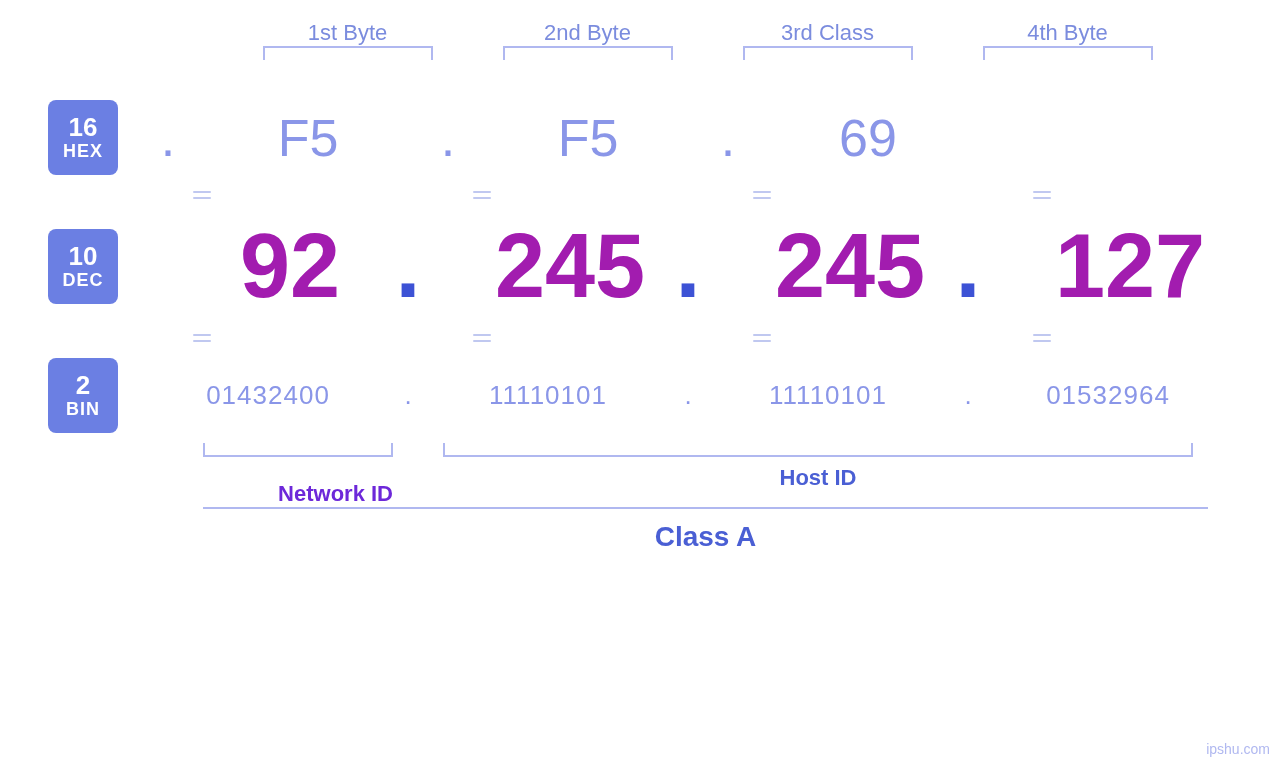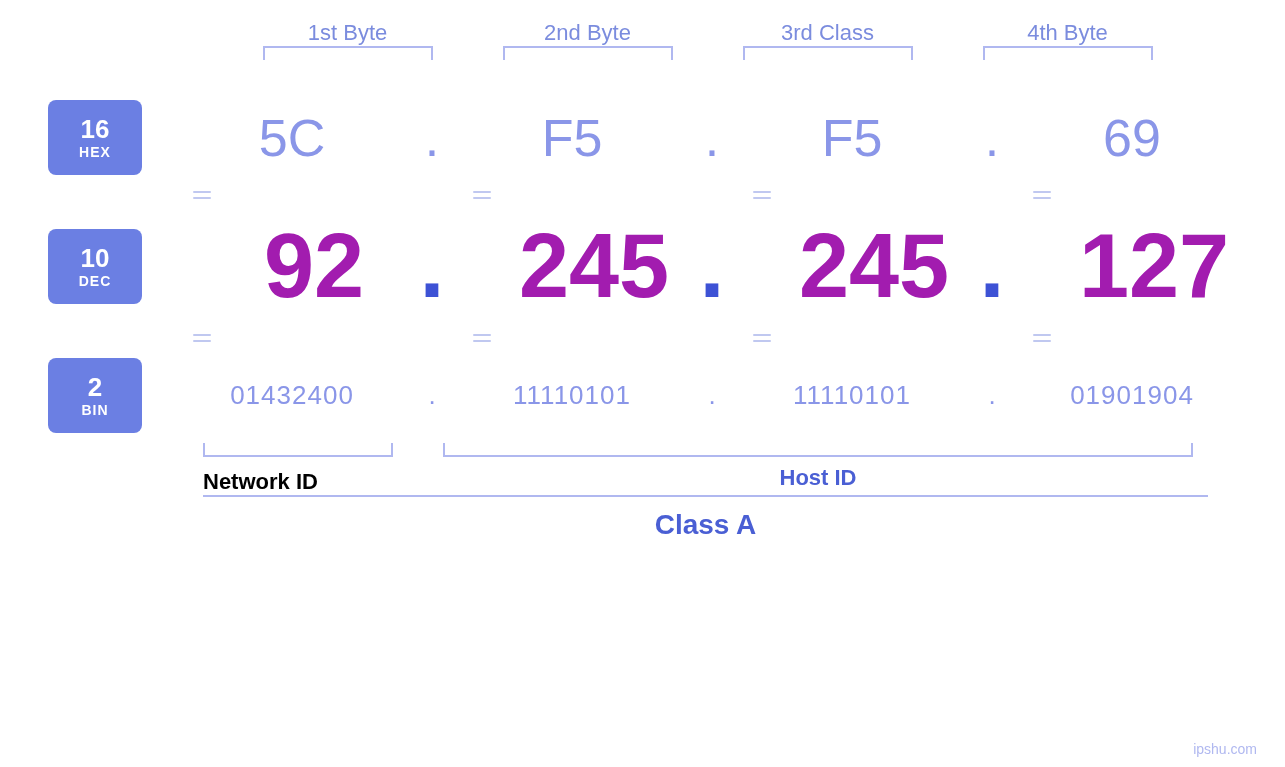--- a/index.html
+++ b/index.html
@@ -69,21 +69,21 @@
     
     .number-row {
       display: flex;
       align-items: center;
       width: 100%;
       position: relative;
     }
 
     
     .base-badge {
-      width: 94px;
+      width: 70px;
       height: 75px;
       background: #6b7fe3;
       border-radius: 8px;
       display: flex;
       flex-direction: column;
       align-items: center;
       justify-content: center;
       margin-left: 48px;
       margin-right: 30px;
       flex-shrink: 0;
@@ -91,21 +91,21 @@
 
     .base-number {
       color: #ffffff;
       font-size: 26px;
       font-weight: 700;
       line-height: 1.1;
     }
 
     .base-label {
       color: #ffffff;
-      font-size: 14px;
+      font-size: 18px;
       font-weight: 600;
       letter-spacing: 1px;
     }
 
     
     .values-container {
       display: flex;
       align-items: center;
       flex: 1;
     }
@@ -192,21 +192,21 @@
     .bottom-section {
       width: 100%;
       position: relative;
       margin-top: 4px;
     }
 
     
     .watermark {
       position: absolute;
       bottom: 10px;
-      right: 28px;
+      right: 15px;
       color: #b0b8f0;
       font-size: 14px;
     }
 
     
     .eq-symbol {
       color: #c0c8f0;
       font-size: 24px;
       display: flex;
       flex-direction: column;
@@ -247,23 +247,20 @@
       <div class="bracket-top"></div>
     </div>
   </div>
 
   <div class="number-row" style="margin-bottom:0px;">
     <div class="base-badge">
       <span class="base-number">16</span>
       <span class="base-label">HEX</span>
     </div>
     <div class="values-container">
-      <div class="byte-value">
-        <span class="hex-value">5C</span>
-      </div>
       <span class="hex-dot">.</span>
       <div class="byte-value">
         <span class="hex-value">F5</span>
       </div>
       <span class="hex-dot">.</span>
       <div class="byte-value">
         <span class="hex-value">F5</span>
       </div>
       <span class="hex-dot">.</span>
       <div class="byte-value">
@@ -368,31 +365,31 @@
       <span class="bin-dot">.</span>
       <div class="byte-value">
         <span class="bin-value">11110101</span>
       </div>
       <span class="bin-dot">.</span>
       <div class="byte-value">
         <span class="bin-value">11110101</span>
       </div>
       <span class="bin-dot">.</span>
       <div class="byte-value">
-        <span class="bin-value">01901904</span>
+        <span class="bin-value">01532964</span>
       </div>
     </div>
   </div>
 
   <div class="bottom-section">
     <div style="display:flex; align-items:flex-start; margin-left: 203px; margin-top: 6px;">
 
       <div style="display:flex; flex-direction:column; align-items:center;">
         <div style="width:190px; height:14px; border-bottom:2px solid #b0b8f0; border-left:2px solid #b0b8f0; border-right:2px solid #b0b8f0;"></div>
-        <div style="width:190px; text-align:left; color:#000000; font-size:22px; font-weight:600; margin-top:12px;">Network ID</div>
+        <div style="width:190px; text-align:right; color:#6d28d9; font-size:22px; font-weight:600; margin-top:24px;">Network ID</div>
       </div>
 
       <div style="margin-left: 50px; display:flex; flex-direction:column; align-items:center;">
         <div style="width:750px; height:14px; border-bottom:2px solid #b0b8f0; border-left:2px solid #b0b8f0; border-right:2px solid #b0b8f0;"></div>
         <div style="width:750px; text-align:center; color:#4a5fd4; font-size:22px; font-weight:600; margin-top:8px;">Host ID</div>
       </div>
     </div>
 
     <div style="margin-left:203px;">
       <div style="width:1005px; border-bottom:2px solid #b0b8f0;"></div>

